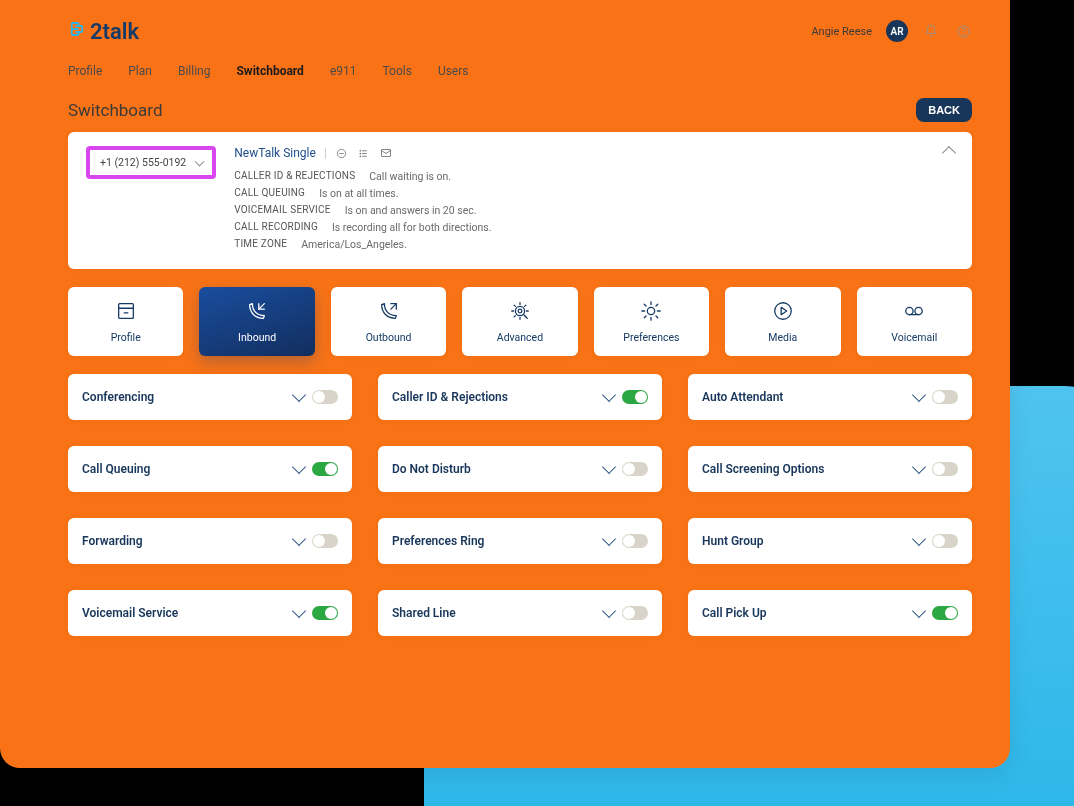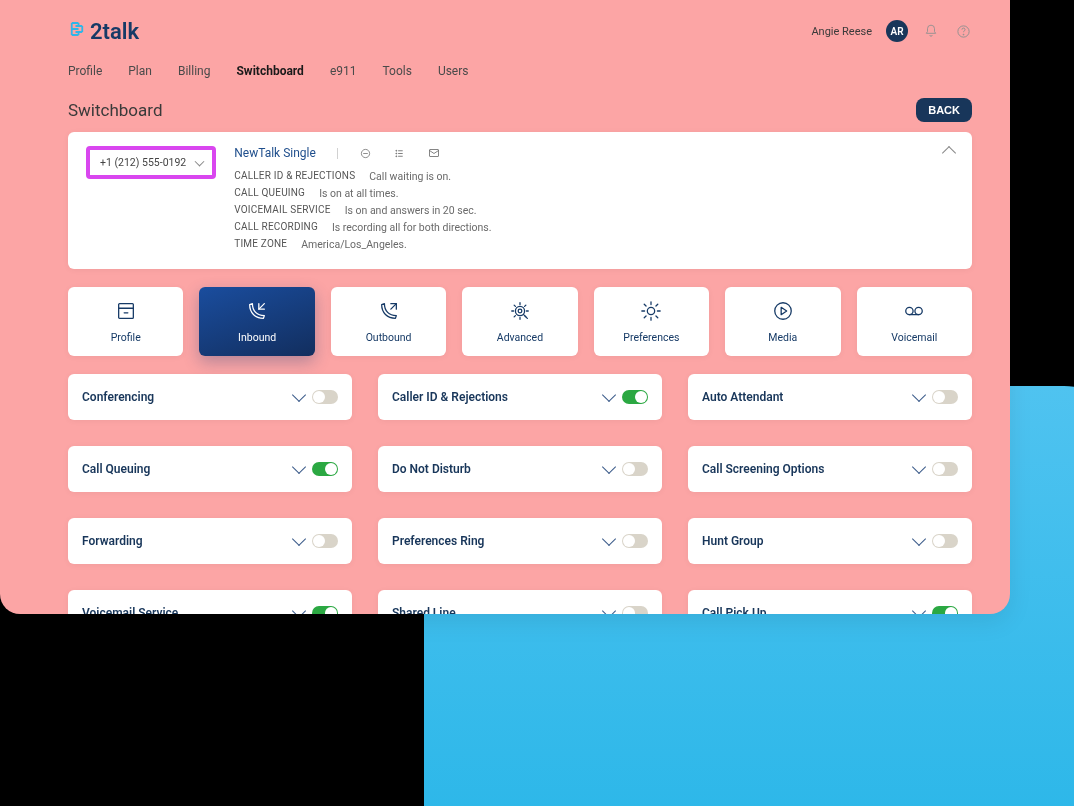--- a/index.html
+++ b/index.html
@@ -19,22 +19,22 @@
     height: 480px;
     background: linear-gradient(180deg, #4fc3f0 0%, #29b6e8 100%);
     border-radius: 60px 60px 60px 0;
     z-index: 0;
   }
   .app {
     position: absolute;
     top: 0;
     left: 0;
     width: 1010px;
-    height: 614px;
-    background: #fca5a5;
+    height: 768px;
+    background: #f97316;
     border-radius: 0 0 20px 20px;
     z-index: 1;
     padding: 14px 38px 39px 68px;
     box-shadow: 0 8px 24px rgba(0,0,0,0.08);
     overflow: hidden;
   }
   .header {
     display: flex;
     justify-content: space-between;
     align-items: center;
@@ -128,21 +128,21 @@
     content: '';
     position: absolute;
     right: 9px; top: 50%;
     width: 6px; height: 6px;
     border-right: 1px solid #888;
     border-bottom: 1px solid #888;
     transform: translateY(-70%) rotate(45deg);
   }
   .summary-body { flex: 1; font-size: 11px; color: #555; }
   .summary-title-row {
-    display: flex; align-items: flex-end; gap: 20px;
+    display: flex; align-items: flex-end; gap: 8px;
     margin-bottom: 10px;
     color: #1f4e8c;
     font-size: 12px;
   }
   .mini-icon {
     width: 14px; height: 14px;
     display: inline-flex; align-items: center; justify-content: center;
     color: #666;
   }
   .summary-row {

